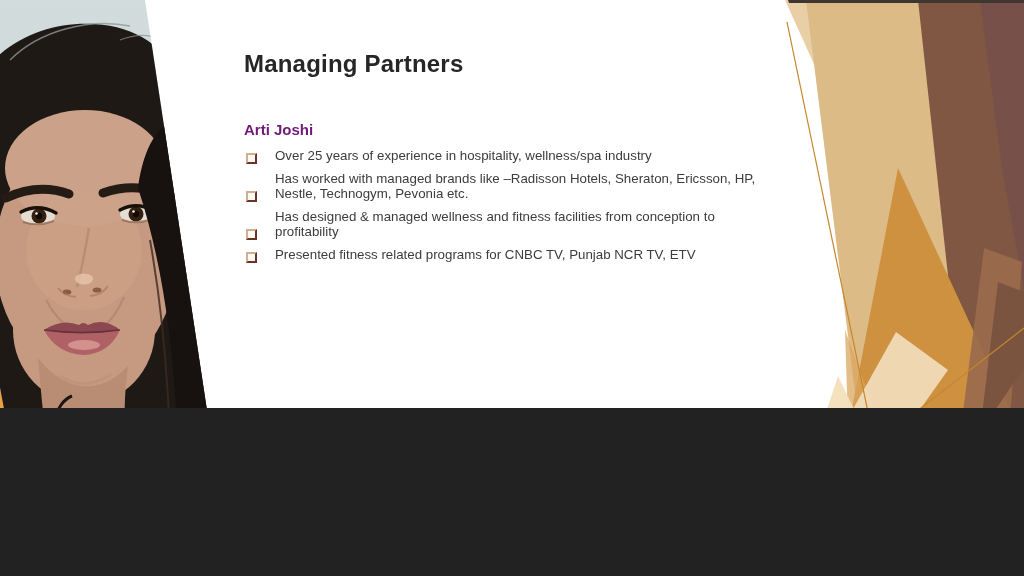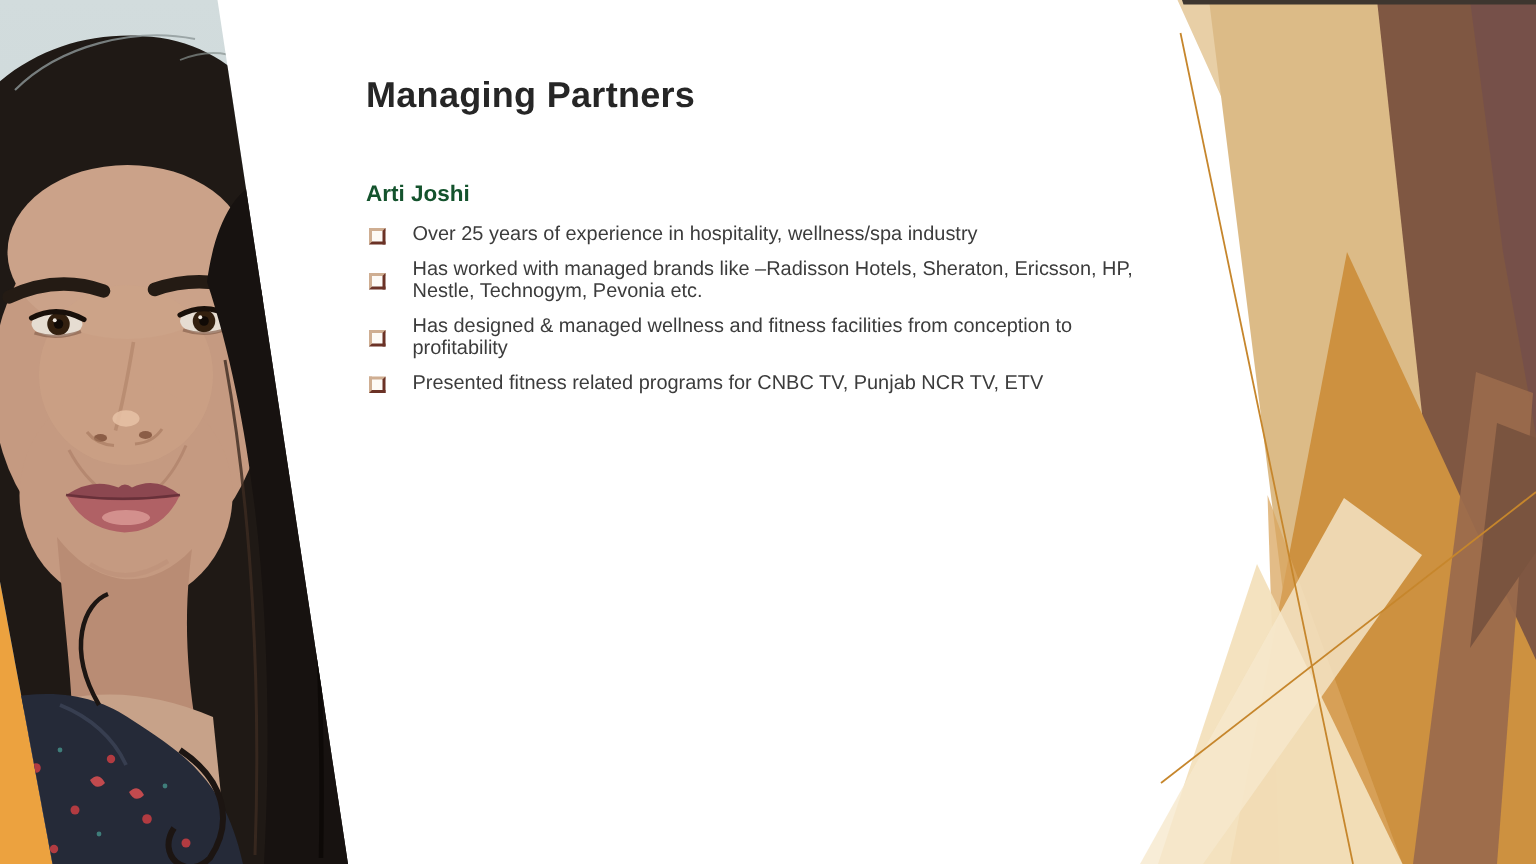--- a/index.html
+++ b/index.html
@@ -1,34 +1,34 @@
 <!DOCTYPE html>
 <html><head>
 <meta charset="utf-8">
 <style>
   html,body{margin:0;padding:0;background:#222;}
   .slide{
-    position:relative;width:1024px;height:576px;background:#ffffff;
+    position:relative;width:1024px;height:408px;background:#ffffff;
     overflow:hidden;font-family:"Liberation Sans","DejaVu Sans",sans-serif;
   }
   .bg-svg{position:absolute;left:0;top:0;width:1024px;height:576px;display:block;}
   .content{
     position:absolute;left:244px;top:50px;width:524px;z-index:5;
   }
   .title{
     margin:0;font-size:24px;font-weight:700;color:#262626;letter-spacing:.2px;
   }
   .presenter{
-    margin:43px 0 0 0;font-size:15px;font-weight:700;color:#14532d;
+    margin:43px 0 0 0;font-size:15px;font-weight:700;color:#701a75;
   }
   .bullets{
     list-style:none;margin:10px 0 0 0;padding:0;width:524px;
   }
   .bullets li{
-    display:flex;align-items:center;margin:0 0 7px 0;
+    display:flex;align-items:flex-end;margin:0 0 7px 0;
   }
   .bullet-square{
     flex:0 0 auto;width:7px;height:7px;margin:3px 18px 0 2px;
     background:#fdfaf6;
     border-style:solid;border-width:2px;
     border-color:#cfae92 #6b3226 #6b3226 #cfae92;
   }
   .bullet-text{
     font-size:13.3px;line-height:15.6px;color:#3c3c3c;max-width:492px;
   }

